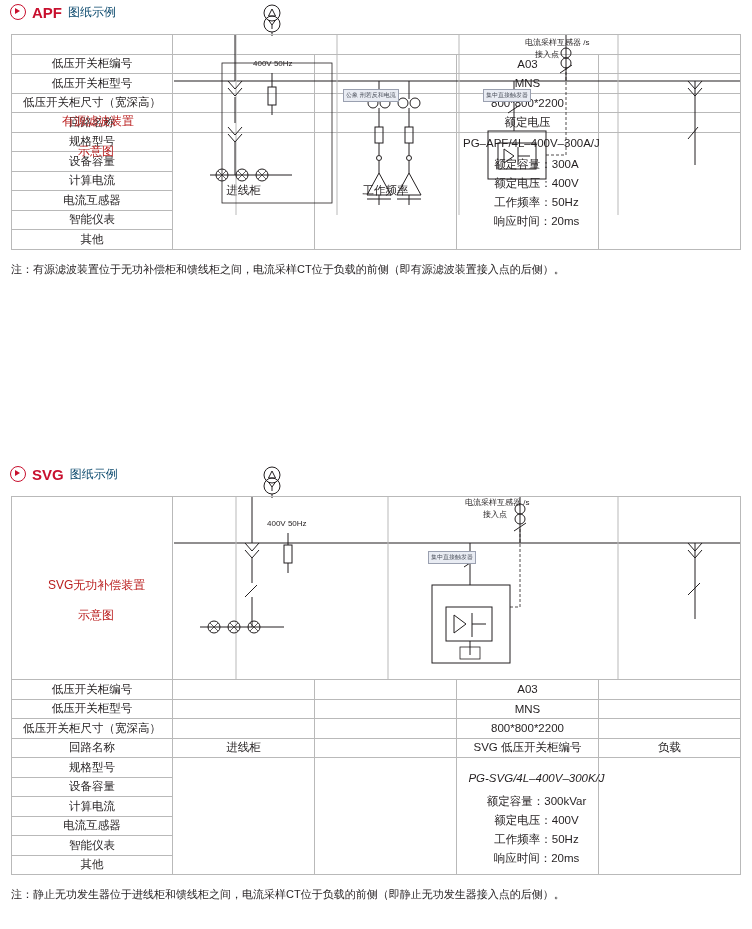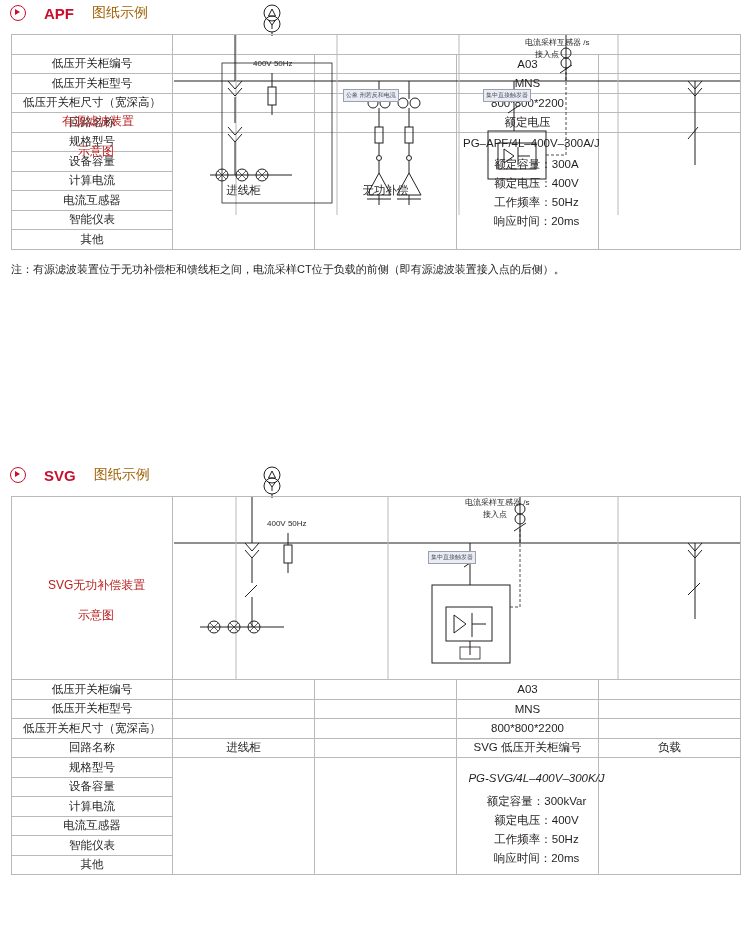--- a/index.html
+++ b/index.html
@@ -1,22 +1,22 @@
 <!DOCTYPE html>
 <html><head>
 <meta charset="utf-8">
 <style>
   html,body{margin:0;padding:0;background:#ffffff;}
   body{width:752px;height:929px;font-family:"Liberation Sans","DejaVu Sans",sans-serif;color:#231f20;position:relative;overflow:hidden;}
   .section{position:absolute;left:0;width:752px;}
-  .sec-title{display:flex;align-items:center;gap:18px;font-size:15px;color:#c8102e;font-weight:bold;}
+  .sec-title{display:flex;gap:6px;font-size:15px;color:#c8102e;font-weight:bold;}
   .sec-title .tri{display:inline-block;width:14px;height:14px;border:1px solid #c8102e;border-radius:50%;position:relative;}
   .sec-title .tri:after{content:"";position:absolute;left:4px;top:3px;border-left:5px solid #c8102e;border-top:3.5px solid transparent;border-bottom:3.5px solid transparent;}
   .sec-title .t-en{color:#c8102e;}
-  .sec-title .t-cn{color:#a16207;font-weight:normal;font-size:14px;}
+  .sec-title .t-cn{color:#0c4a6e;font-weight:normal;font-size:12px;}
 
   table.grid{border-collapse:collapse;width:730px;table-layout:fixed;font-size:11.5px;}
   table.grid td{border:1px solid #b9b9b9;height:18.5px;text-align:center;color:#231f20;padding:0;}
   td.label{width:160px;}
   .diagram-cell{height:180px;position:relative;padding:0;}
   .note{font-size:11px;color:#231f20;margin-top:12px;}
 
   .dgm{position:absolute;left:0;top:0;width:100%;height:100%;}
   .lbl{position:absolute;font-size:8px;color:#231f20;white-space:nowrap;}
   .lbl.box{border:1px solid #9aa0b0;background:#e9ecf3;color:#4a4f5a;padding:1px 2px;font-size:6px;}
@@ -160,21 +160,21 @@
       <tr>
         <td class="label">回路名称</td>
         <td></td>
         <td></td>
         <td>额定电压</td>
         <td></td>
       </tr>
       <tr>
         <td class="label">规格型号</td>
         <td rowspan="6">进线柜</td>
-        <td rowspan="6">无功补偿</td>
+        <td rowspan="6">工作频率</td>
         <td rowspan="6" style="position:relative;">
           <div class="spec" style="left:6px;top:4px;width:147px;text-align:left;">PG–APF/4L–400V–300A/J</div>
           <div class="spec" style="left:6px;top:24px;width:147px;text-align:center;">额定容量：300A</div>
           <div class="spec" style="left:6px;top:43px;width:147px;text-align:center;">额定电压：400V</div>
           <div class="spec" style="left:6px;top:62px;width:147px;text-align:center;">工作频率：50Hz</div>
           <div class="spec" style="left:6px;top:81px;width:147px;text-align:center;">响应时间：20ms</div>
         </td>
         <td rowspan="6"></td>
       </tr>
       <tr>
@@ -328,14 +328,15 @@
             <td class="label">电流互感器</td>
           </tr>
       <tr>
             <td class="label">智能仪表</td>
           </tr>
       <tr>
             <td class="label">其他</td>
           </tr>
     </tbody>
       </table>
+    <div class="note">注：静止无功发生器位于进线柜和馈线柜之间，电流采样CT位于负载的前侧（即静止无功发生器接入点的后侧）。</div>
   </div>
 </div>
 
 </body></html>

